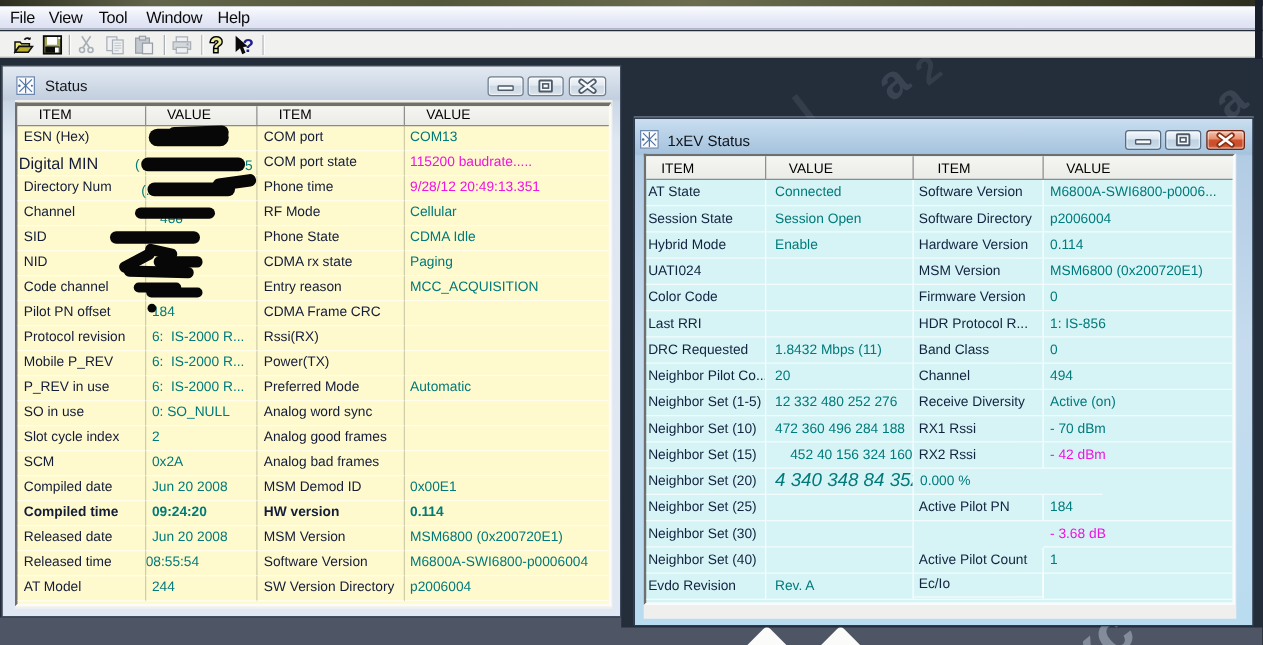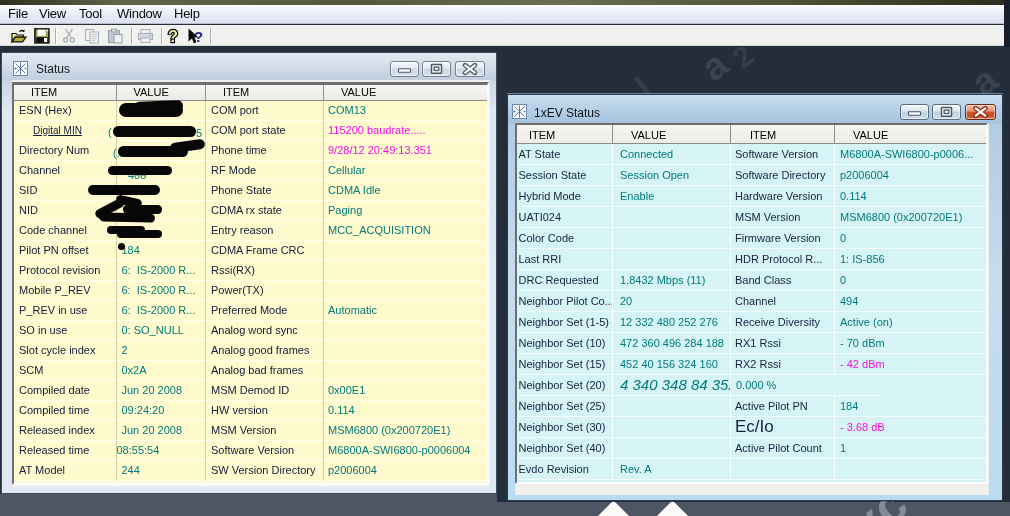--- a/index.html
+++ b/index.html
@@ -114,21 +114,21 @@
       <div style="width:118px;height:16px;border-right:1px solid #8f8f8f;box-sizing:border-box;padding-left:17px;font-size:11px;line-height:14px;color:#000;">ITEM</div>
       <div style="width:163px;height:16px;box-sizing:border-box;padding-left:17px;font-size:11px;line-height:14px;color:#000;">VALUE</div>
     </div>
     <div style="position:absolute;left:0;top:16px;width:473px;height:20px;display:flex;">
       <div style="width:102.5px;height:20px;border-right:1px solid rgba(150,150,125,0.45);border-bottom:1px solid rgba(255,255,255,0.6);box-sizing:border-box;padding-left:5px;font-size:11px;line-height:19px;color:#131c38;white-space:nowrap;overflow:hidden;">ESN (Hex)</div>
       <div style="width:89.5px;height:20px;border-right:1px solid rgba(150,150,125,0.45);border-bottom:1px solid rgba(255,255,255,0.6);box-sizing:border-box;padding-left:5px;font-size:11px;line-height:19px;color:#007a7a;white-space:nowrap;overflow:hidden;"></div>
       <div style="width:118px;height:20px;border-right:1px solid rgba(150,150,125,0.45);border-bottom:1px solid rgba(255,255,255,0.6);box-sizing:border-box;padding-left:5px;font-size:11px;line-height:19px;color:#131c38;white-space:nowrap;overflow:hidden;">COM port</div>
       <div style="width:163px;height:20px;border-bottom:1px solid rgba(255,255,255,0.6);box-sizing:border-box;padding-left:4px;font-size:11px;line-height:19px;color:#007a7a;white-space:nowrap;overflow:hidden;">COM13</div>
     </div>
     <div style="position:absolute;left:0;top:36px;width:473px;height:20px;display:flex;">
-      <div style="width:102.5px;height:20px;border-right:1px solid rgba(150,150,125,0.45);border-bottom:1px solid rgba(255,255,255,0.6);box-sizing:border-box;padding-left:19px;font-size:10px;line-height:19px;color:#131c38;white-space:nowrap;overflow:hidden;text-decoration:underline;">Digital MIN</div>
+      <div style="width:102.5px;height:20px;border-right:1px solid rgba(150,150,125,0.45);border-bottom:1px solid rgba(255,255,255,0.6);box-sizing:border-box;padding-left:1px;font-size:13px;line-height:19px;color:#131c38;white-space:nowrap;overflow:hidden;">Digital MIN</div>
       <div style="width:89.5px;height:20px;border-right:1px solid rgba(150,150,125,0.45);border-bottom:1px solid rgba(255,255,255,0.6);box-sizing:border-box;padding-left:5px;font-size:11px;line-height:19px;color:#007a7a;white-space:nowrap;overflow:hidden;"></div>
       <div style="width:118px;height:20px;border-right:1px solid rgba(150,150,125,0.45);border-bottom:1px solid rgba(255,255,255,0.6);box-sizing:border-box;padding-left:5px;font-size:11px;line-height:19px;color:#131c38;white-space:nowrap;overflow:hidden;">COM port state</div>
       <div style="width:163px;height:20px;border-bottom:1px solid rgba(255,255,255,0.6);box-sizing:border-box;padding-left:4px;font-size:11px;line-height:19px;color:#f012e0;white-space:nowrap;overflow:hidden;">115200 baudrate.....</div>
     </div>
     <div style="position:absolute;left:0;top:56px;width:473px;height:20px;display:flex;">
       <div style="width:102.5px;height:20px;border-right:1px solid rgba(150,150,125,0.45);border-bottom:1px solid rgba(255,255,255,0.6);box-sizing:border-box;padding-left:5px;font-size:11px;line-height:19px;color:#131c38;white-space:nowrap;overflow:hidden;">Directory Num</div>
       <div style="width:89.5px;height:20px;border-right:1px solid rgba(150,150,125,0.45);border-bottom:1px solid rgba(255,255,255,0.6);box-sizing:border-box;padding-left:5px;font-size:11px;line-height:19px;color:#007a7a;white-space:nowrap;overflow:hidden;"></div>
       <div style="width:118px;height:20px;border-right:1px solid rgba(150,150,125,0.45);border-bottom:1px solid rgba(255,255,255,0.6);box-sizing:border-box;padding-left:5px;font-size:11px;line-height:19px;color:#131c38;white-space:nowrap;overflow:hidden;">Phone time</div>
       <div style="width:163px;height:20px;border-bottom:1px solid rgba(255,255,255,0.6);box-sizing:border-box;padding-left:4px;font-size:11px;line-height:19px;color:#f012e0;white-space:nowrap;overflow:hidden;">9/28/12 20:49:13.351</div>
     </div>
@@ -197,28 +197,28 @@
       <div style="width:89.5px;height:20px;border-right:1px solid rgba(150,150,125,0.45);border-bottom:1px solid rgba(255,255,255,0.6);box-sizing:border-box;padding-left:5px;font-size:11px;line-height:19px;color:#007a7a;white-space:nowrap;overflow:hidden;">0x2A</div>
       <div style="width:118px;height:20px;border-right:1px solid rgba(150,150,125,0.45);border-bottom:1px solid rgba(255,255,255,0.6);box-sizing:border-box;padding-left:5px;font-size:11px;line-height:19px;color:#131c38;white-space:nowrap;overflow:hidden;">Analog bad frames</div>
       <div style="width:163px;height:20px;border-bottom:1px solid rgba(255,255,255,0.6);box-sizing:border-box;padding-left:4px;font-size:11px;line-height:19px;color:#007a7a;white-space:nowrap;overflow:hidden;"></div>
     </div>
     <div style="position:absolute;left:0;top:296px;width:473px;height:20px;display:flex;">
       <div style="width:102.5px;height:20px;border-right:1px solid rgba(150,150,125,0.45);border-bottom:1px solid rgba(255,255,255,0.6);box-sizing:border-box;padding-left:5px;font-size:11px;line-height:19px;color:#131c38;white-space:nowrap;overflow:hidden;">Compiled date</div>
       <div style="width:89.5px;height:20px;border-right:1px solid rgba(150,150,125,0.45);border-bottom:1px solid rgba(255,255,255,0.6);box-sizing:border-box;padding-left:5px;font-size:11px;line-height:19px;color:#007a7a;white-space:nowrap;overflow:hidden;">Jun 20 2008</div>
       <div style="width:118px;height:20px;border-right:1px solid rgba(150,150,125,0.45);border-bottom:1px solid rgba(255,255,255,0.6);box-sizing:border-box;padding-left:5px;font-size:11px;line-height:19px;color:#131c38;white-space:nowrap;overflow:hidden;">MSM Demod ID</div>
       <div style="width:163px;height:20px;border-bottom:1px solid rgba(255,255,255,0.6);box-sizing:border-box;padding-left:4px;font-size:11px;line-height:19px;color:#007a7a;white-space:nowrap;overflow:hidden;">0x00E1</div>
     </div>
-    <div style="position:absolute;left:0;top:316px;width:473px;height:20px;display:flex;">
+    <div style="position:absolute;left:0;top:316px;width:473px;height:20px;display:flex;font-weight:bold;">
       <div style="width:102.5px;height:20px;border-right:1px solid rgba(150,150,125,0.45);border-bottom:1px solid rgba(255,255,255,0.6);box-sizing:border-box;padding-left:5px;font-size:11px;line-height:19px;color:#131c38;white-space:nowrap;overflow:hidden;">Compiled time</div>
       <div style="width:89.5px;height:20px;border-right:1px solid rgba(150,150,125,0.45);border-bottom:1px solid rgba(255,255,255,0.6);box-sizing:border-box;padding-left:5px;font-size:11px;line-height:19px;color:#007a7a;white-space:nowrap;overflow:hidden;">09:24:20</div>
       <div style="width:118px;height:20px;border-right:1px solid rgba(150,150,125,0.45);border-bottom:1px solid rgba(255,255,255,0.6);box-sizing:border-box;padding-left:5px;font-size:11px;line-height:19px;color:#131c38;white-space:nowrap;overflow:hidden;">HW version</div>
       <div style="width:163px;height:20px;border-bottom:1px solid rgba(255,255,255,0.6);box-sizing:border-box;padding-left:4px;font-size:11px;line-height:19px;color:#007a7a;white-space:nowrap;overflow:hidden;">0.114</div>
     </div>
     <div style="position:absolute;left:0;top:336px;width:473px;height:20px;display:flex;">
-      <div style="width:102.5px;height:20px;border-right:1px solid rgba(150,150,125,0.45);border-bottom:1px solid rgba(255,255,255,0.6);box-sizing:border-box;padding-left:5px;font-size:11px;line-height:19px;color:#131c38;white-space:nowrap;overflow:hidden;">Released index</div>
+      <div style="width:102.5px;height:20px;border-right:1px solid rgba(150,150,125,0.45);border-bottom:1px solid rgba(255,255,255,0.6);box-sizing:border-box;padding-left:5px;font-size:11px;line-height:19px;color:#131c38;white-space:nowrap;overflow:hidden;">Released date</div>
       <div style="width:89.5px;height:20px;border-right:1px solid rgba(150,150,125,0.45);border-bottom:1px solid rgba(255,255,255,0.6);box-sizing:border-box;padding-left:5px;font-size:11px;line-height:19px;color:#007a7a;white-space:nowrap;overflow:hidden;">Jun 20 2008</div>
       <div style="width:118px;height:20px;border-right:1px solid rgba(150,150,125,0.45);border-bottom:1px solid rgba(255,255,255,0.6);box-sizing:border-box;padding-left:5px;font-size:11px;line-height:19px;color:#131c38;white-space:nowrap;overflow:hidden;">MSM Version</div>
       <div style="width:163px;height:20px;border-bottom:1px solid rgba(255,255,255,0.6);box-sizing:border-box;padding-left:4px;font-size:11px;line-height:19px;color:#007a7a;white-space:nowrap;overflow:hidden;">MSM6800 (0x200720E1)</div>
     </div>
     <div style="position:absolute;left:0;top:356px;width:473px;height:20px;display:flex;">
       <div style="width:102.5px;height:20px;border-right:1px solid rgba(150,150,125,0.45);border-bottom:1px solid rgba(255,255,255,0.6);box-sizing:border-box;padding-left:5px;font-size:11px;line-height:19px;color:#131c38;white-space:nowrap;overflow:hidden;">Released time</div>
       <div style="width:89.5px;height:20px;border-right:1px solid rgba(150,150,125,0.45);border-bottom:1px solid rgba(255,255,255,0.6);box-sizing:border-box;padding-left:0;font-size:11px;line-height:19px;color:#007a7a;white-space:nowrap;overflow:hidden;">08:55:54</div>
       <div style="width:118px;height:20px;border-right:1px solid rgba(150,150,125,0.45);border-bottom:1px solid rgba(255,255,255,0.6);box-sizing:border-box;padding-left:5px;font-size:11px;line-height:19px;color:#131c38;white-space:nowrap;overflow:hidden;">Software Version</div>
       <div style="width:163px;height:20px;border-bottom:1px solid rgba(255,255,255,0.6);box-sizing:border-box;padding-left:4px;font-size:11px;line-height:19px;color:#007a7a;white-space:nowrap;overflow:hidden;">M6800A-SWI6800-p0006004</div>
     </div>
@@ -342,39 +342,39 @@
       <div style="width:151px;height:21px;border-bottom:1px solid rgba(255,255,255,0.7);box-sizing:border-box;padding-left:5px;font-size:11px;line-height:20px;color:#007a7a;white-space:nowrap;overflow:hidden;">Active (on)</div>
     </div>
     <div style="position:absolute;left:0;top:208px;width:469px;height:21px;display:flex;">
       <div style="width:96px;height:21px;border-right:1px solid rgba(255,255,255,0.85);border-bottom:1px solid rgba(255,255,255,0.7);box-sizing:border-box;padding-left:1.5px;font-size:11px;line-height:20px;color:#12233f;white-space:nowrap;overflow:hidden;">Neighbor Set (10)</div>
       <div style="width:118px;height:21px;border-right:1px solid rgba(255,255,255,0.85);border-bottom:1px solid rgba(255,255,255,0.7);box-sizing:border-box;padding-left:7px;font-size:11px;line-height:20px;color:#007a7a;white-space:nowrap;overflow:hidden;">472 360 496 284 188</div>
       <div style="width:104px;height:21px;border-right:1px solid rgba(255,255,255,0.85);border-bottom:1px solid rgba(255,255,255,0.7);box-sizing:border-box;padding-left:4px;font-size:11px;line-height:20px;color:#12233f;white-space:nowrap;overflow:hidden;">RX1 Rssi</div>
       <div style="width:151px;height:21px;border-bottom:1px solid rgba(255,255,255,0.7);box-sizing:border-box;padding-left:5px;font-size:11px;line-height:20px;color:#007a7a;white-space:nowrap;overflow:hidden;">- 70 dBm</div>
     </div>
     <div style="position:absolute;left:0;top:229px;width:469px;height:21px;display:flex;">
       <div style="width:96px;height:21px;border-right:1px solid rgba(255,255,255,0.85);border-bottom:1px solid rgba(255,255,255,0.7);box-sizing:border-box;padding-left:1.5px;font-size:11px;line-height:20px;color:#12233f;white-space:nowrap;overflow:hidden;">Neighbor Set (15)</div>
-      <div style="width:118px;height:21px;border-right:1px solid rgba(255,255,255,0.85);border-bottom:1px solid rgba(255,255,255,0.7);box-sizing:border-box;padding-left:7px;font-size:11px;line-height:20px;color:#007a7a;white-space:nowrap;overflow:hidden;">452 40 156 324 160</div>
+      <div style="width:118px;height:21px;border-right:1px solid rgba(255,255,255,0.85);border-bottom:1px solid rgba(255,255,255,0.7);box-sizing:border-box;padding-left:7px;font-size:11px;line-height:20px;color:#007a7a;white-space:nowrap;overflow:hidden;text-align:right;">452 40 156 324 160</div>
       <div style="width:104px;height:21px;border-right:1px solid rgba(255,255,255,0.85);border-bottom:1px solid rgba(255,255,255,0.7);box-sizing:border-box;padding-left:4px;font-size:11px;line-height:20px;color:#12233f;white-space:nowrap;overflow:hidden;">RX2 Rssi</div>
       <div style="width:151px;height:21px;border-bottom:1px solid rgba(255,255,255,0.7);box-sizing:border-box;padding-left:5px;font-size:11px;line-height:20px;color:#f012e0;white-space:nowrap;overflow:hidden;">- 42 dBm</div>
     </div>
     <div style="position:absolute;left:0;top:250px;width:469px;height:21px;display:flex;">
       <div style="width:96px;height:21px;border-right:1px solid rgba(255,255,255,0.85);border-bottom:1px solid rgba(255,255,255,0.7);box-sizing:border-box;padding-left:1.5px;font-size:11px;line-height:20px;color:#12233f;white-space:nowrap;overflow:hidden;">Neighbor Set (20)</div>
       <div style="width:118px;height:21px;border-right:1px solid rgba(255,255,255,0.85);border-bottom:1px solid rgba(255,255,255,0.7);box-sizing:border-box;padding-left:7px;font-size:15px;line-height:20px;color:#007a7a;white-space:nowrap;overflow:hidden;font-style:italic;">4 340 348 84 352</div>
       <div style="width:151px;height:21px;border-bottom:1px solid rgba(255,255,255,0.7);box-sizing:border-box;padding-left:5px;font-size:11px;line-height:20px;color:#007a7a;white-space:nowrap;overflow:hidden;">0.000 %</div>
     </div>
     <div style="position:absolute;left:0;top:271px;width:469px;height:21px;display:flex;">
       <div style="width:96px;height:21px;border-right:1px solid rgba(255,255,255,0.85);border-bottom:1px solid rgba(255,255,255,0.7);box-sizing:border-box;padding-left:1.5px;font-size:11px;line-height:20px;color:#12233f;white-space:nowrap;overflow:hidden;">Neighbor Set (25)</div>
       <div style="width:118px;height:21px;border-right:1px solid rgba(255,255,255,0.85);border-bottom:1px solid rgba(255,255,255,0.7);box-sizing:border-box;padding-left:7px;font-size:11px;line-height:20px;color:#007a7a;white-space:nowrap;overflow:hidden;"></div>
       <div style="width:104px;height:21px;border-right:1px solid rgba(255,255,255,0.85);border-bottom:1px solid rgba(255,255,255,0.7);box-sizing:border-box;padding-left:4px;font-size:11px;line-height:20px;color:#12233f;white-space:nowrap;overflow:hidden;">Active Pilot PN</div>
       <div style="width:151px;height:21px;border-bottom:1px solid rgba(255,255,255,0.7);box-sizing:border-box;padding-left:5px;font-size:11px;line-height:20px;color:#007a7a;white-space:nowrap;overflow:hidden;">184</div>
     </div>
     <div style="position:absolute;left:0;top:292px;width:469px;height:21px;display:flex;">
       <div style="width:96px;height:21px;border-right:1px solid rgba(255,255,255,0.85);border-bottom:1px solid rgba(255,255,255,0.7);box-sizing:border-box;padding-left:1.5px;font-size:11px;line-height:20px;color:#12233f;white-space:nowrap;overflow:hidden;">Neighbor Set (30)</div>
       <div style="width:118px;height:21px;border-right:1px solid rgba(255,255,255,0.85);border-bottom:1px solid rgba(255,255,255,0.7);box-sizing:border-box;padding-left:7px;font-size:11px;line-height:20px;color:#007a7a;white-space:nowrap;overflow:hidden;"></div>
-      <div style="width:104px;height:21px;border-right:1px solid rgba(255,255,255,0.85);border-bottom:1px solid rgba(255,255,255,0.7);box-sizing:border-box;padding-left:4px;font-size:17px;line-height:20px;color:#12233f;white-space:nowrap;overflow:hidden;">Ec/Io</div>
+      <div style="width:104px;height:21px;border-right:1px solid rgba(255,255,255,0.85);border-bottom:1px solid rgba(255,255,255,0.7);box-sizing:border-box;padding-left:4px;font-size:11px;line-height:20px;color:#12233f;white-space:nowrap;overflow:hidden;margin-top:40px;">Ec/Io</div>
       <div style="width:151px;height:21px;border-bottom:1px solid rgba(255,255,255,0.7);box-sizing:border-box;padding-left:5px;font-size:11px;line-height:20px;color:#f012e0;white-space:nowrap;overflow:hidden;">- 3.68 dB</div>
     </div>
     <div style="position:absolute;left:0;top:313px;width:469px;height:21px;display:flex;">
       <div style="width:96px;height:21px;border-right:1px solid rgba(255,255,255,0.85);border-bottom:1px solid rgba(255,255,255,0.7);box-sizing:border-box;padding-left:1.5px;font-size:11px;line-height:20px;color:#12233f;white-space:nowrap;overflow:hidden;">Neighbor Set (40)</div>
       <div style="width:118px;height:21px;border-right:1px solid rgba(255,255,255,0.85);border-bottom:1px solid rgba(255,255,255,0.7);box-sizing:border-box;padding-left:7px;font-size:11px;line-height:20px;color:#007a7a;white-space:nowrap;overflow:hidden;"></div>
       <div style="width:104px;height:21px;border-right:1px solid rgba(255,255,255,0.85);border-bottom:1px solid rgba(255,255,255,0.7);box-sizing:border-box;padding-left:4px;font-size:11px;line-height:20px;color:#12233f;white-space:nowrap;overflow:hidden;">Active Pilot Count</div>
       <div style="width:151px;height:21px;border-bottom:1px solid rgba(255,255,255,0.7);box-sizing:border-box;padding-left:5px;font-size:11px;line-height:20px;color:#007a7a;white-space:nowrap;overflow:hidden;">1</div>
     </div>
     <div style="position:absolute;left:0;top:334px;width:469px;height:21px;display:flex;">
       <div style="width:96px;height:21px;border-right:1px solid rgba(255,255,255,0.85);border-bottom:1px solid rgba(255,255,255,0.7);box-sizing:border-box;padding-left:1.5px;font-size:11px;line-height:20px;color:#12233f;white-space:nowrap;overflow:hidden;">Evdo Revision</div>

